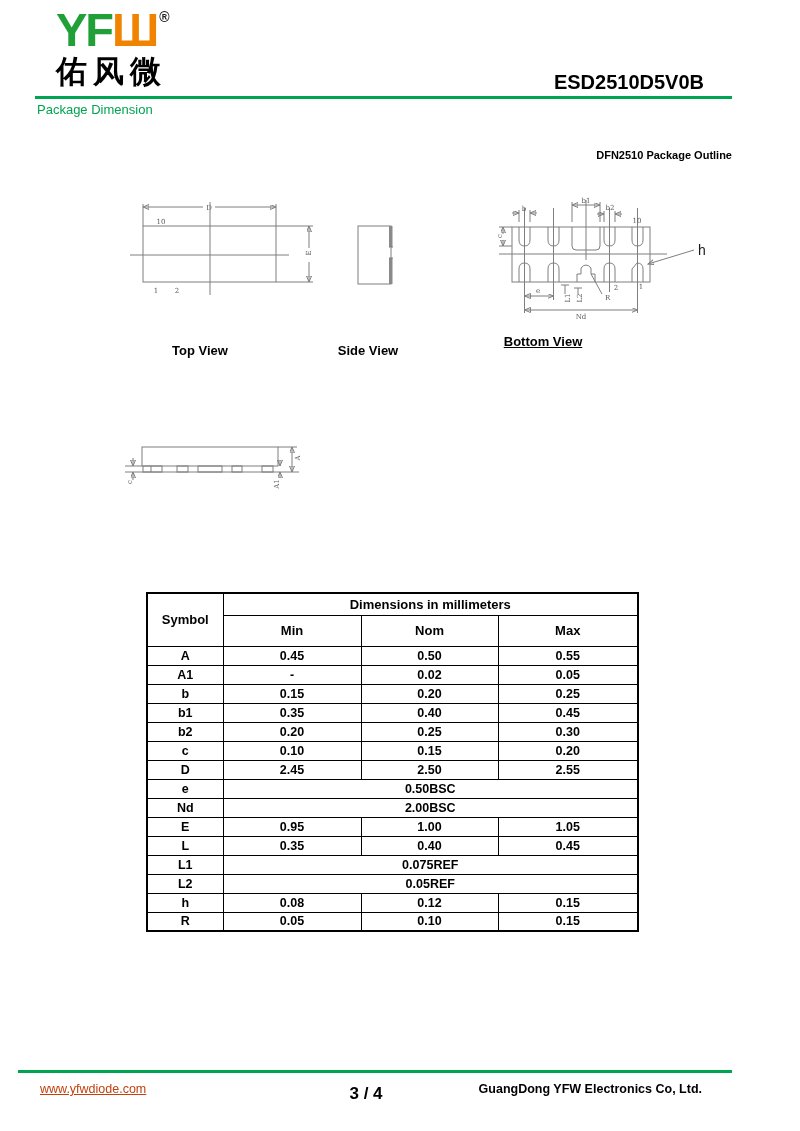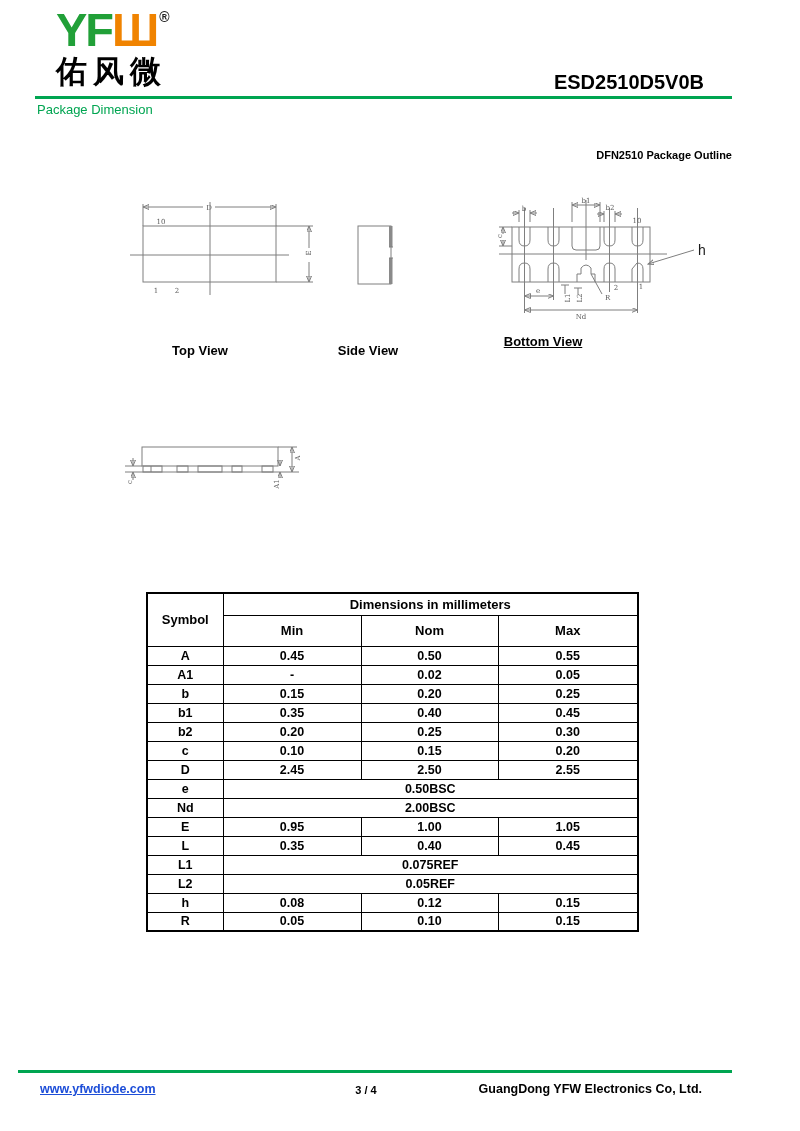--- a/index.html
+++ b/index.html
@@ -59,23 +59,23 @@
     border:1px solid #000; text-align:center; vertical-align:middle;
     padding:0; height:19px; font-weight:bold;
   }
   .dim-table th.group { height:22px; font-size:13px; }
   .dim-table th.sub { height:31px; font-size:13px; }
   .dim-table th.symhdr { font-size:13px;margin-top:28px; }
   
   .footer-rule { position:absolute; left:18px; top:1070px; width:778px; height:3px; background:#00A551; }
   .footer-link {
     position:absolute; left:40px; top:1082px;
-    color:#1d4ed8; font-weight:bold; font-size:12.5px; text-decoration:underline;
-  }
-  .footer-page { position:absolute; left:0; right:0; top:1084px; text-align:center; font-weight:bold; font-size:11px; }
+    color:#c2410c; font-weight:normal; font-size:12.5px; text-decoration:underline;
+  }
+  .footer-page { position:absolute; left:0; right:0; top:1084px; text-align:center; font-weight:bold; font-size:17px; }
   .footer-company { position:absolute; right:30px; top:1082px; font-weight:bold; font-size:12.5px; }
 </style>
 </head>
 <body>
 
 <div class="page">
 
   <div class="logo-latin">
     <span class="logo-green">YF</span><span class="logo-orange">Ш</span><span class="logo-reg">®</span>
   </div>

